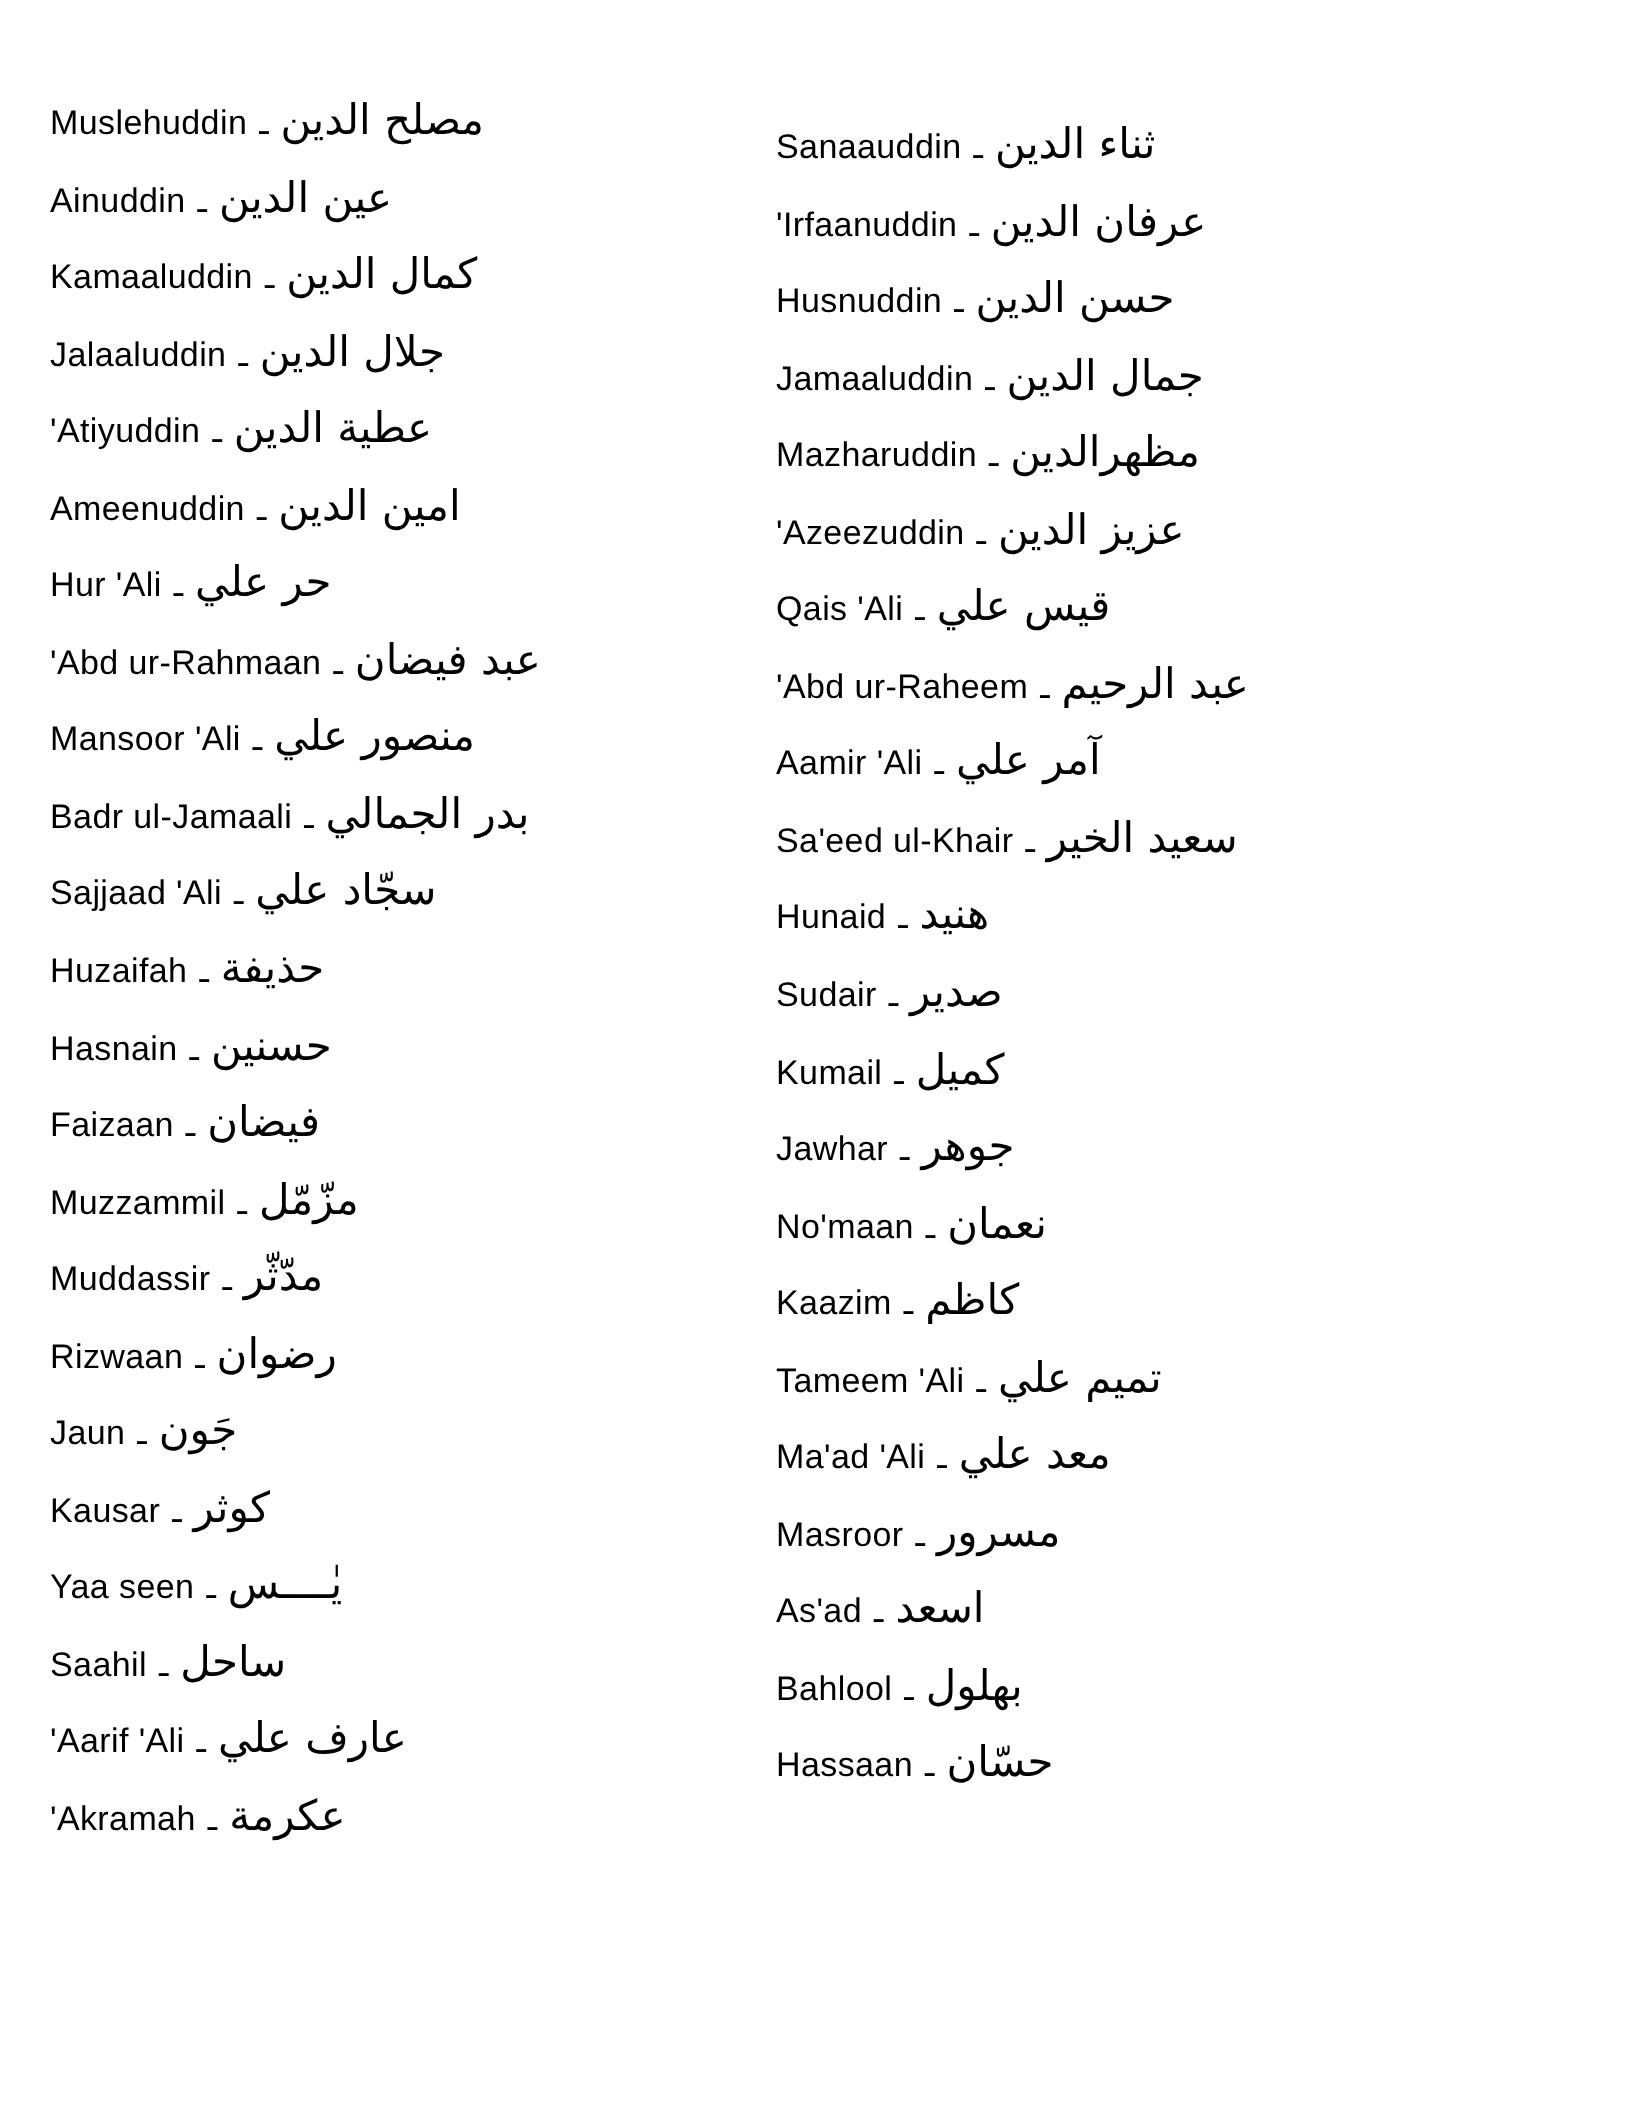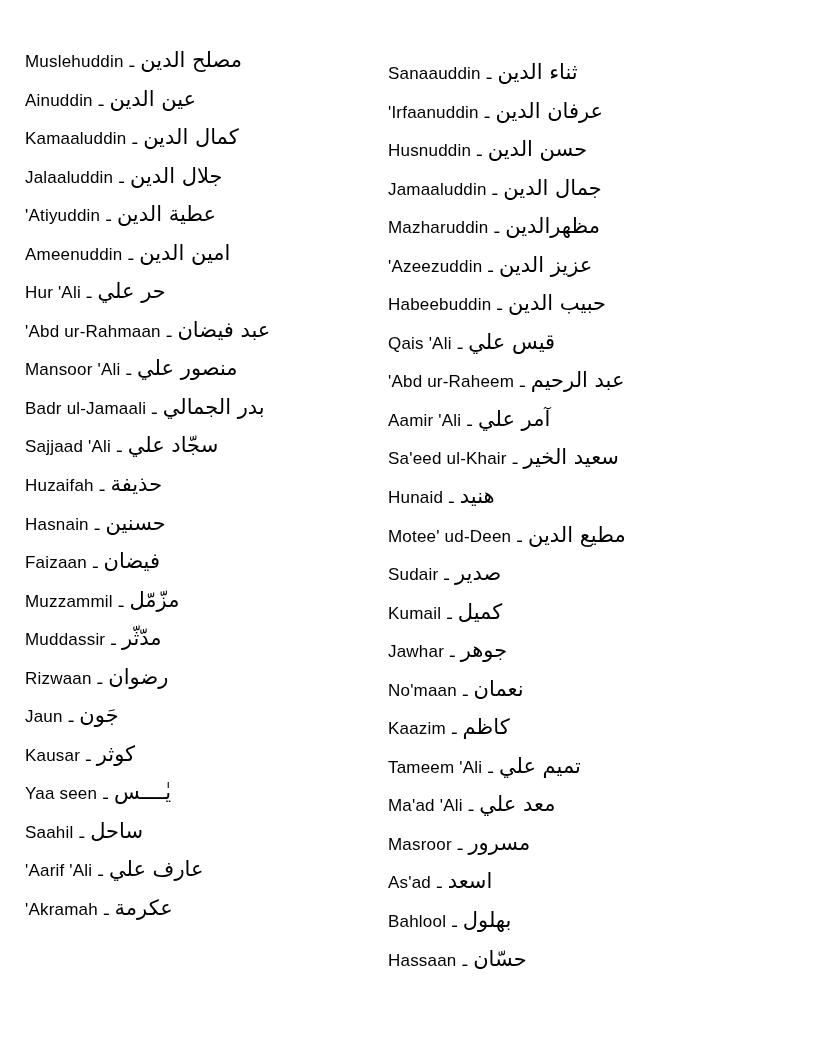--- a/index.html
+++ b/index.html
@@ -84,27 +84,25 @@
       <div class="row"><span class="en">'Aarif 'Ali</span><span class="sep">ـ</span><span class="ar" dir="rtl">عارف علي</span></div>
       <div class="row"><span class="en">'Akramah</span><span class="sep">ـ</span><span class="ar" dir="rtl">عكرمة</span></div>
     </div>
   <div class="col col-right">
       <div class="row"><span class="en">Sanaauddin</span><span class="sep">ـ</span><span class="ar" dir="rtl">ثناء الدين</span></div>
       <div class="row"><span class="en">'Irfaanuddin</span><span class="sep">ـ</span><span class="ar" dir="rtl">عرفان الدين</span></div>
       <div class="row"><span class="en">Husnuddin</span><span class="sep">ـ</span><span class="ar" dir="rtl">حسن الدين</span></div>
       <div class="row"><span class="en">Jamaaluddin</span><span class="sep">ـ</span><span class="ar" dir="rtl">جمال الدين</span></div>
       <div class="row"><span class="en">Mazharuddin</span><span class="sep">ـ</span><span class="ar" dir="rtl">مظهرالدين</span></div>
       <div class="row"><span class="en">'Azeezuddin</span><span class="sep">ـ</span><span class="ar" dir="rtl">عزيز الدين</span></div>
-      <div class="row"><span class="en">Habeebuddin</span><span class="sep">ـ</span><span class="ar" dir="rtl">حبيب الدين</span></div>
       <div class="row"><span class="en">Qais 'Ali</span><span class="sep">ـ</span><span class="ar" dir="rtl">قيس علي</span></div>
       <div class="row"><span class="en">'Abd ur-Raheem</span><span class="sep">ـ</span><span class="ar" dir="rtl">عبد الرحيم</span></div>
       <div class="row"><span class="en">Aamir 'Ali</span><span class="sep">ـ</span><span class="ar" dir="rtl">آمر علي</span></div>
       <div class="row"><span class="en">Sa'eed ul-Khair</span><span class="sep">ـ</span><span class="ar" dir="rtl">سعيد الخير</span></div>
       <div class="row"><span class="en">Hunaid</span><span class="sep">ـ</span><span class="ar" dir="rtl">هنيد</span></div>
-      <div class="row"><span class="en">Motee' ud-Deen</span><span class="sep">ـ</span><span class="ar" dir="rtl">مطيع الدين</span></div>
       <div class="row"><span class="en">Sudair</span><span class="sep">ـ</span><span class="ar" dir="rtl">صدير</span></div>
       <div class="row"><span class="en">Kumail</span><span class="sep">ـ</span><span class="ar" dir="rtl">كميل</span></div>
       <div class="row"><span class="en">Jawhar</span><span class="sep">ـ</span><span class="ar" dir="rtl">جوهر</span></div>
       <div class="row"><span class="en">No'maan</span><span class="sep">ـ</span><span class="ar" dir="rtl">نعمان</span></div>
       <div class="row"><span class="en">Kaazim</span><span class="sep">ـ</span><span class="ar" dir="rtl">كاظم</span></div>
       <div class="row"><span class="en">Tameem 'Ali</span><span class="sep">ـ</span><span class="ar" dir="rtl">تميم علي</span></div>
       <div class="row"><span class="en">Ma'ad 'Ali</span><span class="sep">ـ</span><span class="ar" dir="rtl">معد علي</span></div>
       <div class="row"><span class="en">Masroor</span><span class="sep">ـ</span><span class="ar" dir="rtl">مسرور</span></div>
       <div class="row"><span class="en">As'ad</span><span class="sep">ـ</span><span class="ar" dir="rtl">اسعد</span></div>
       <div class="row"><span class="en">Bahlool</span><span class="sep">ـ</span><span class="ar" dir="rtl">بهلول</span></div>

